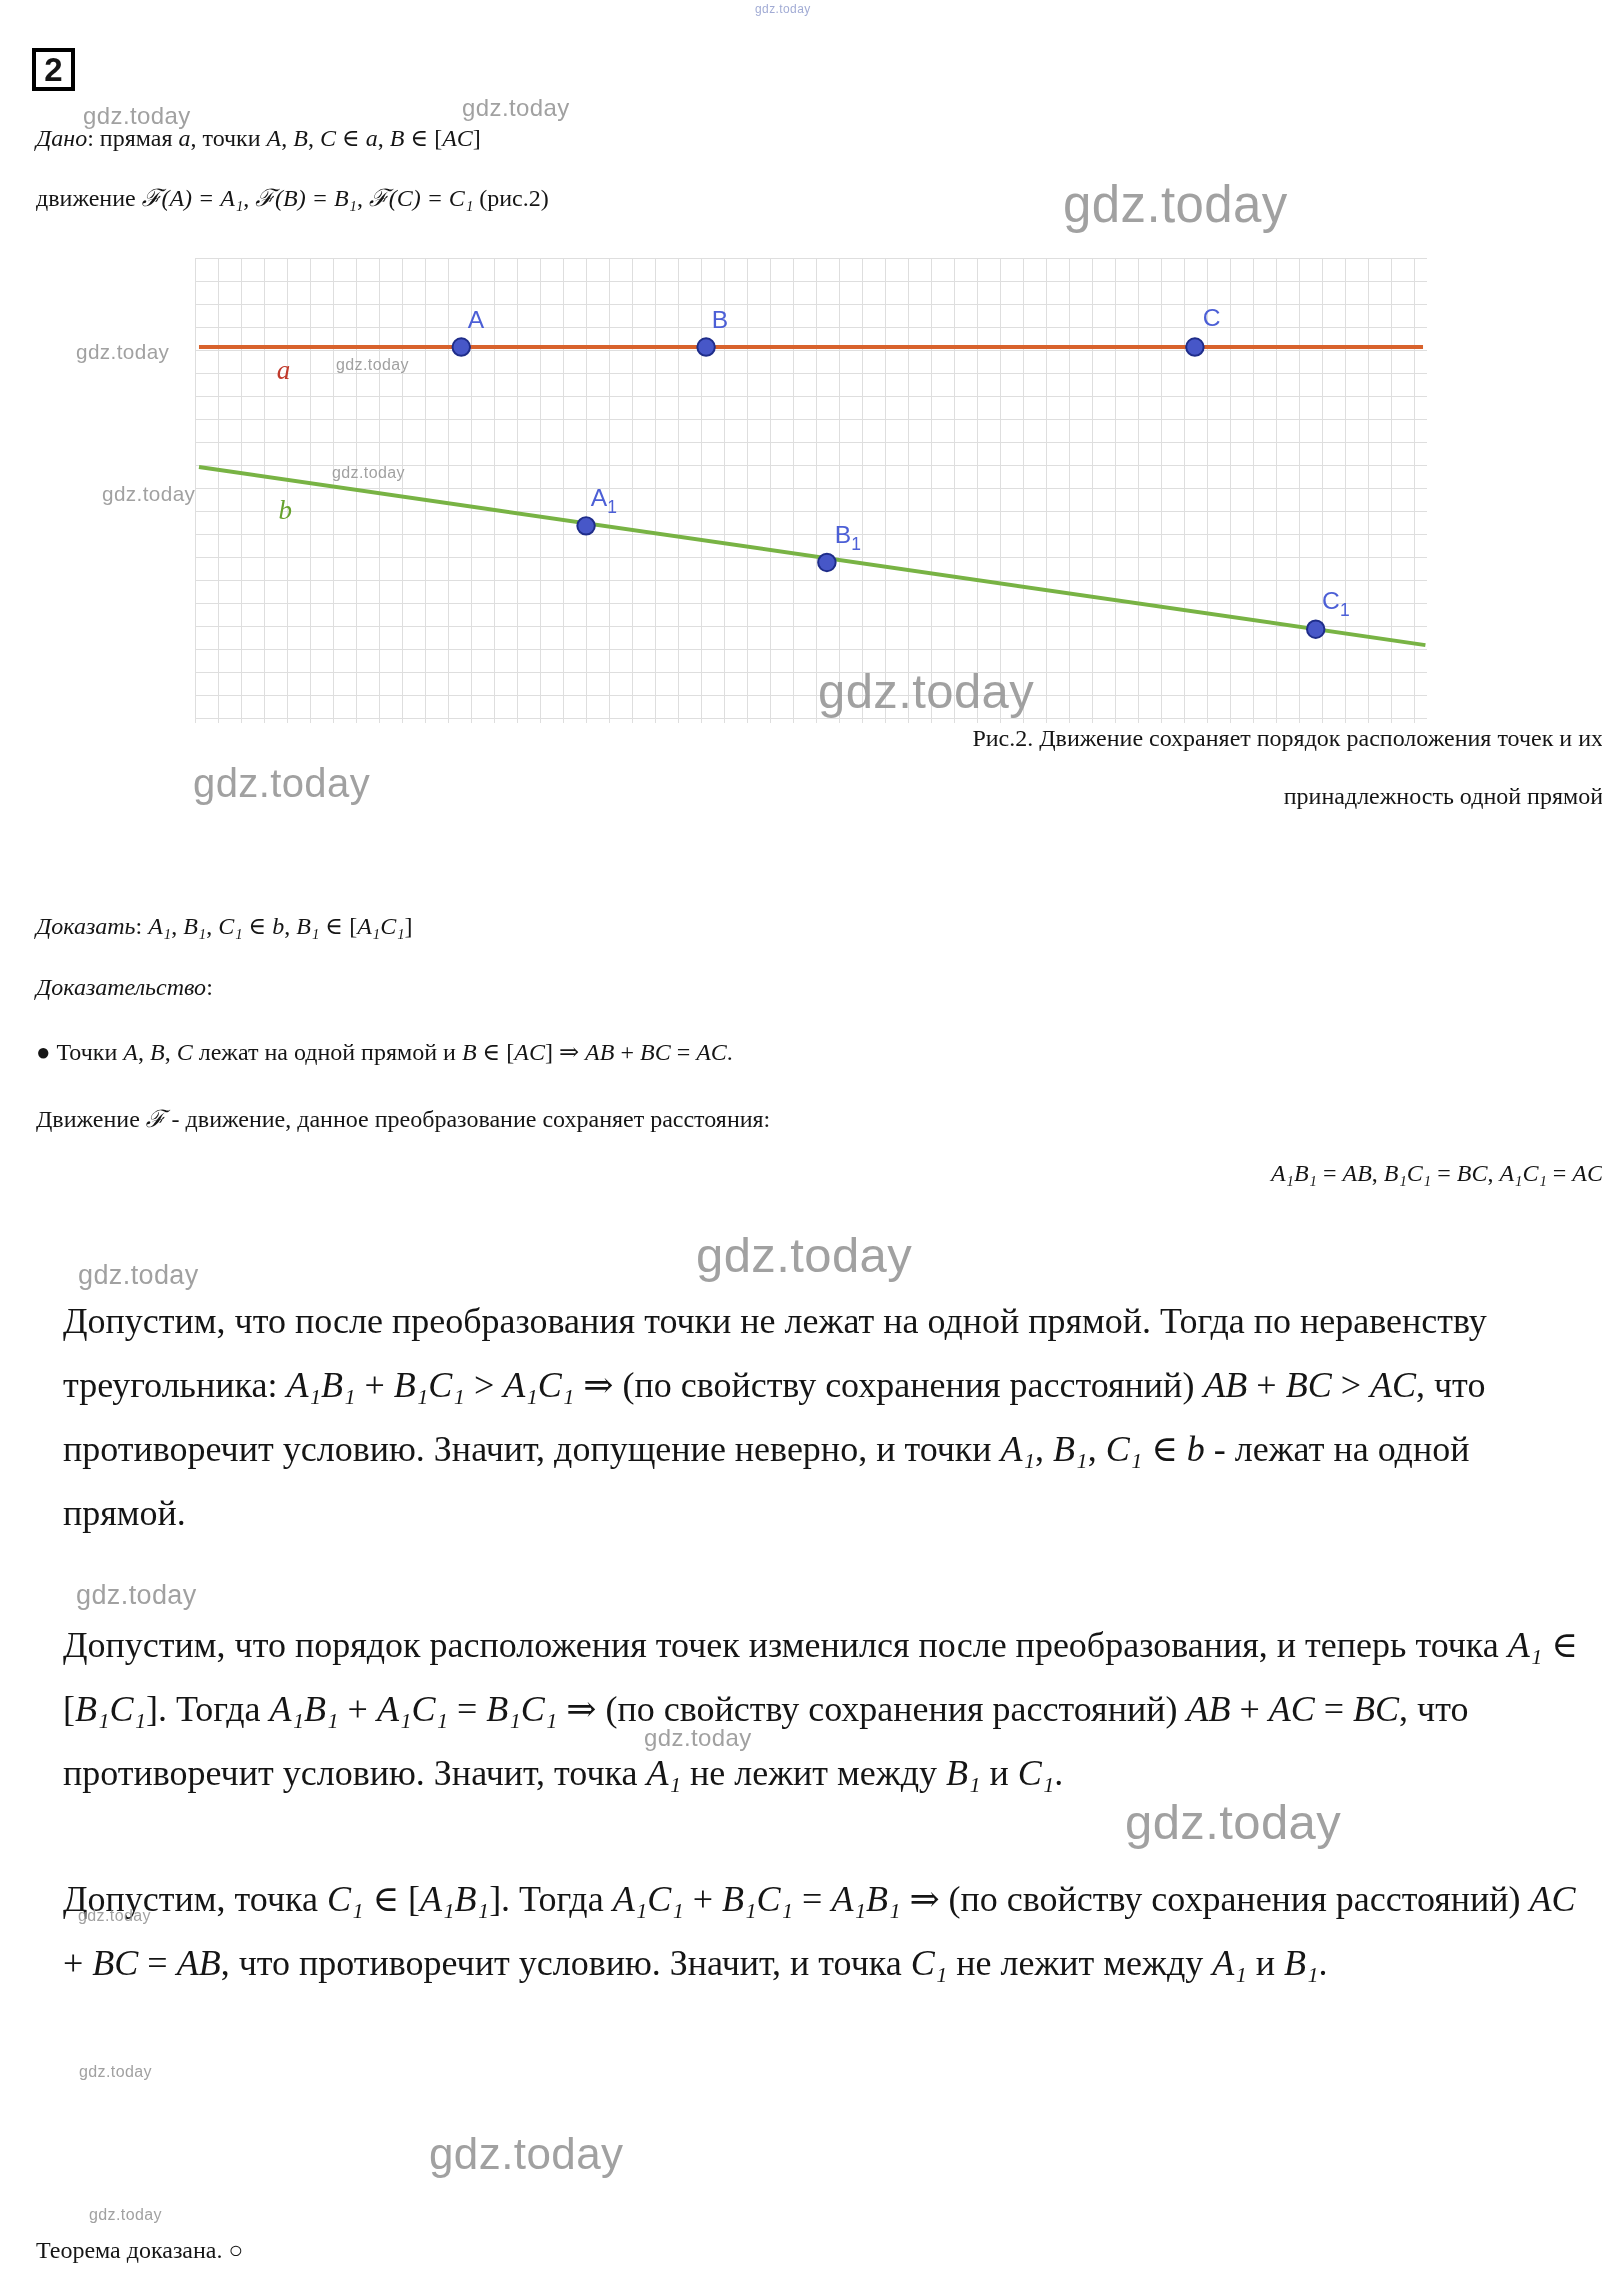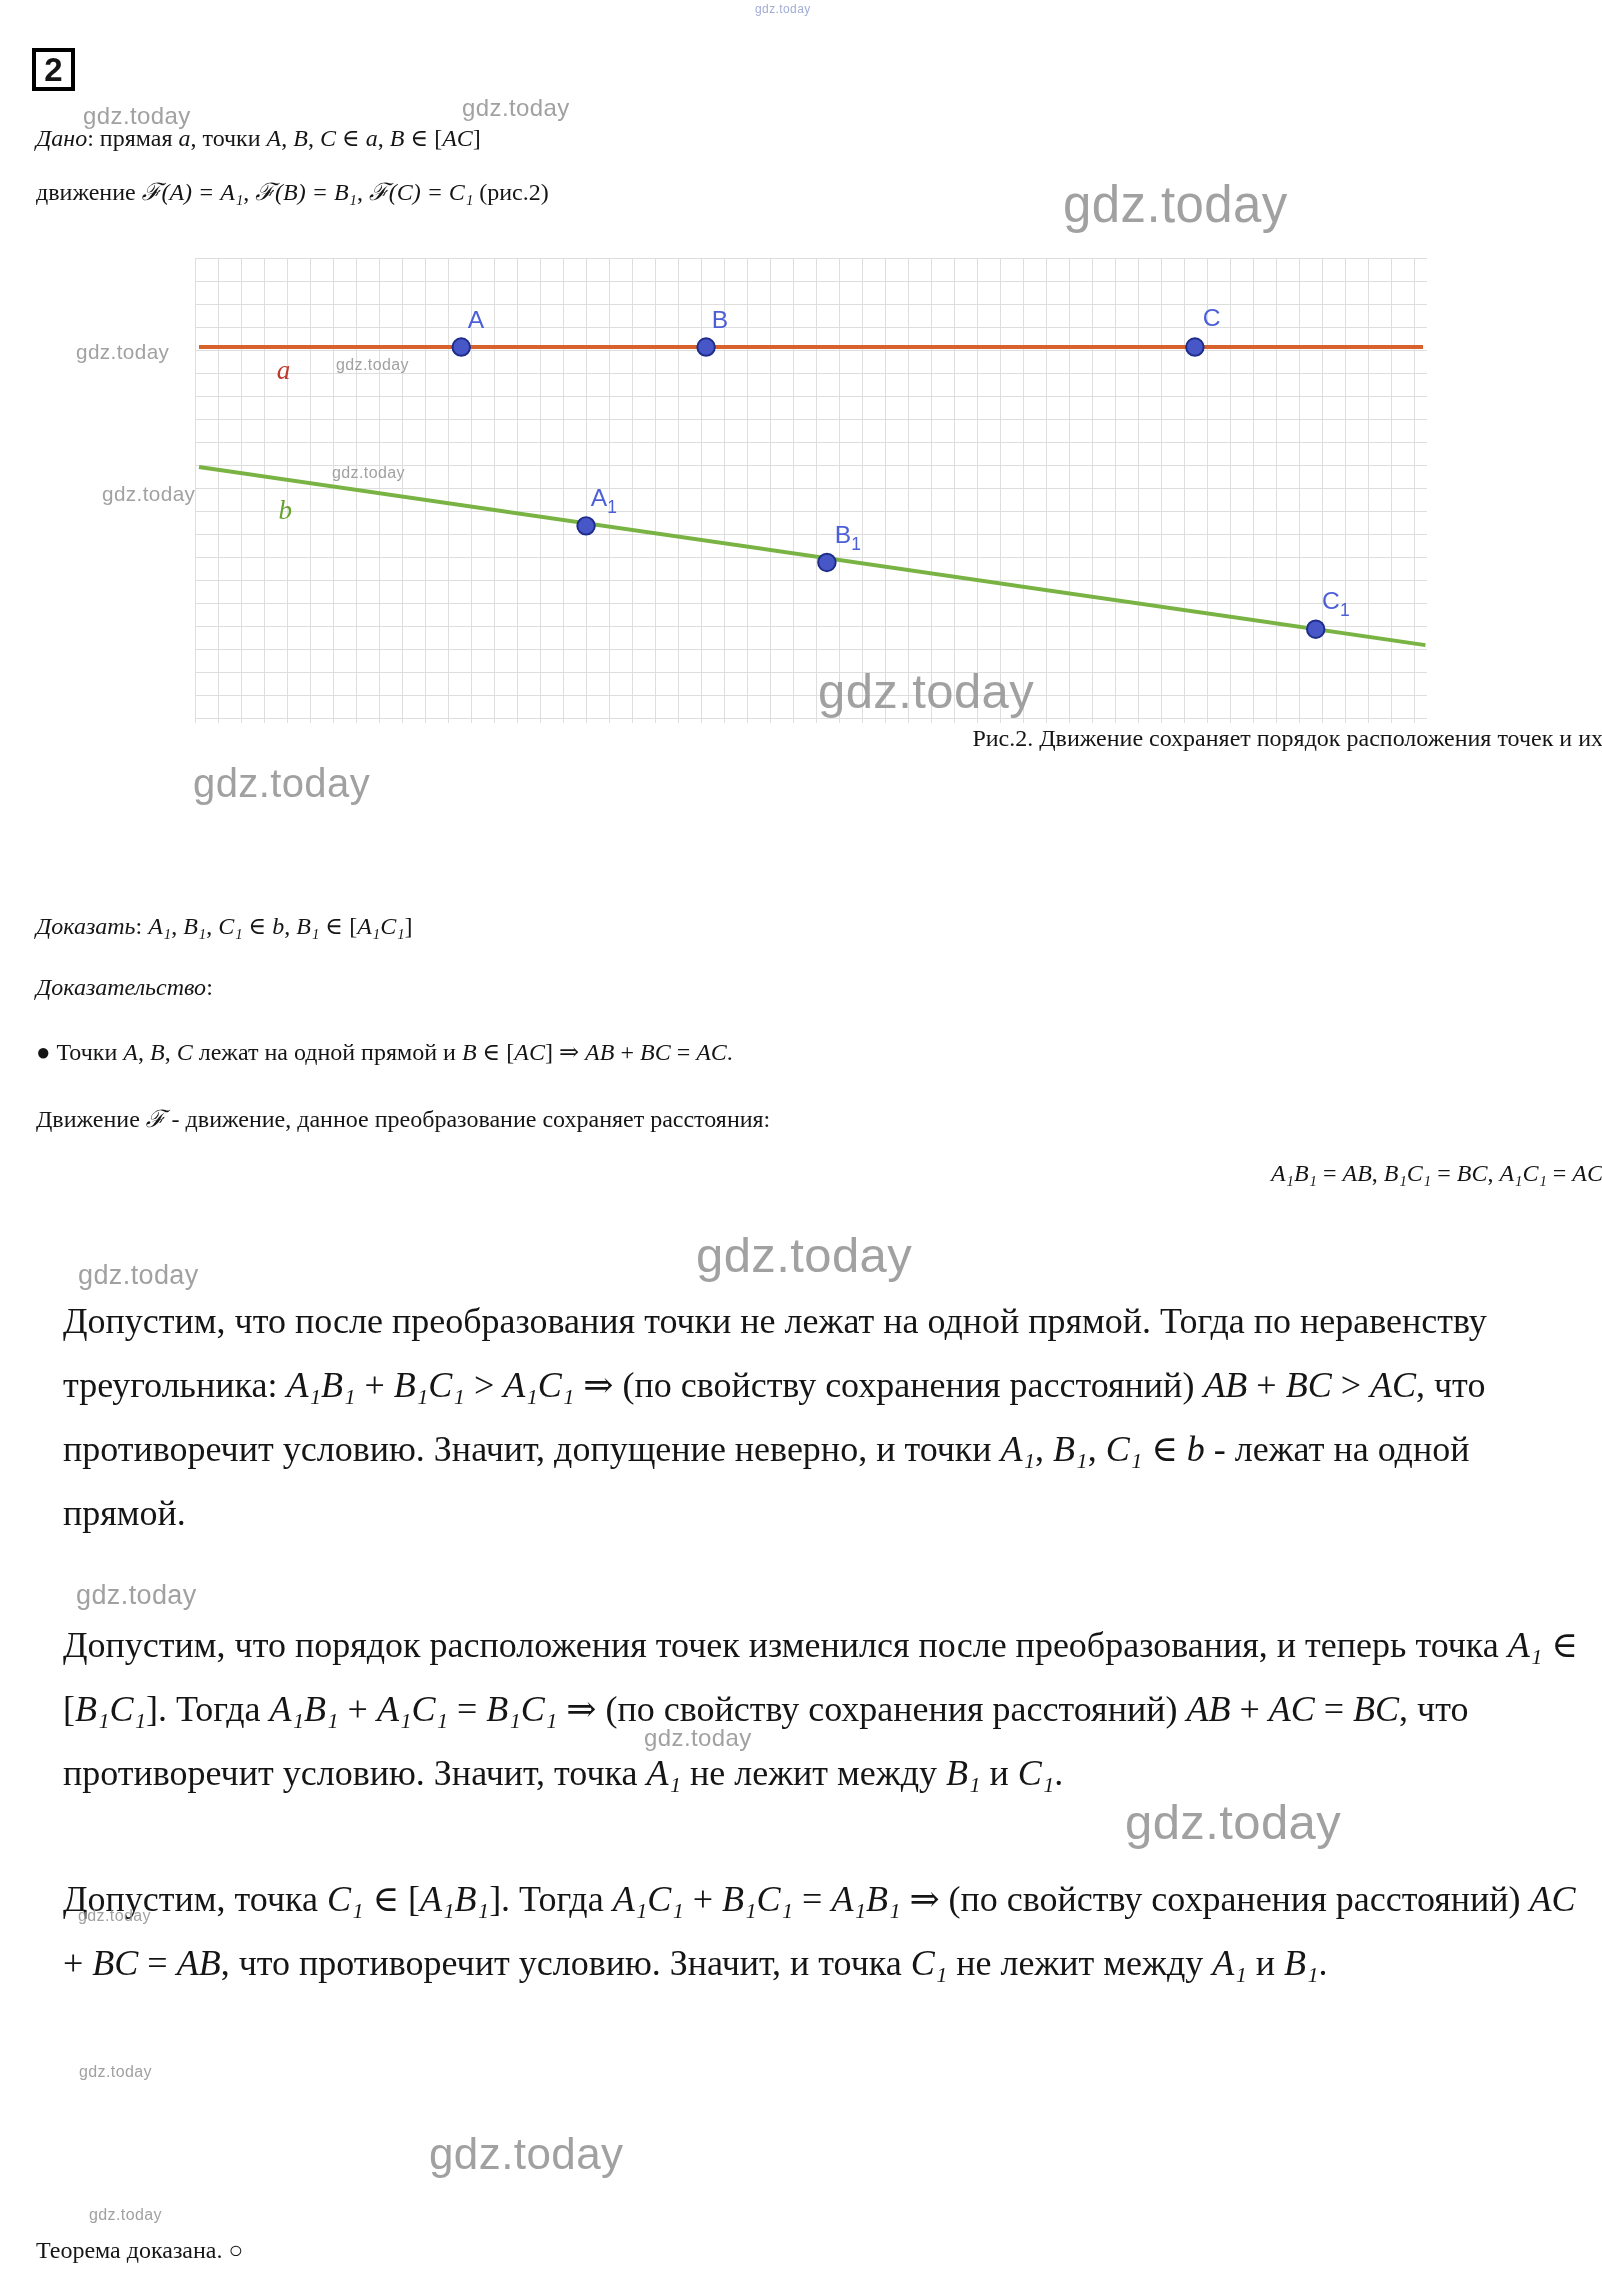--- a/index.html
+++ b/index.html
@@ -38,21 +38,21 @@
 </head>
 <body>
 
 <div class="page">
 
   <div class="num-box">
     <span>2</span>
   </div>
 
   <div class="line" style="top:124px"><span class="mi">Дано</span><span class="tx">: прямая </span><span class="mi">a</span><span class="tx">, точки </span><span class="mi">A</span><span class="tx">, </span><span class="mi">B</span><span class="tx">, </span><span class="mi">C</span><span class="tx"> ∈ </span><span class="mi">a</span><span class="tx">,  </span><span class="mi">B</span><span class="tx"> ∈ [</span><span class="mi">AC</span><span class="tx">]</span></div>
-  <div class="line" style="top:174px"><span class="tx">движение </span><span class="mi">ℱ(A) = A₁</span><span class="tx">,  </span><span class="mi">ℱ(B) = B₁</span><span class="tx">,  </span><span class="mi">ℱ(C) = C₁</span><span class="tx"> (рис.2)</span></div>
+  <div class="line" style="top:180px"><span class="tx">движение </span><span class="mi">ℱ(A) = A₁</span><span class="tx">,  </span><span class="mi">ℱ(B) = B₁</span><span class="tx">,  </span><span class="mi">ℱ(C) = C₁</span><span class="tx"> (рис.2)</span></div>
 
   <div class="figure">
     <svg viewBox="0 0 1550 585">
         <line x1="5" y1="112" x2="1545" y2="112" stroke="#d8622c" stroke-width="5"></line>
         <text x="103" y="152" fill="#c0392b" font-size="34" font-style="italic" font-family="&quot;Liberation Serif&quot;,&quot;DejaVu Serif&quot;,serif">a</text>
         <line x1="5" y1="263" x2="1548" y2="487" stroke="#78b344" stroke-width="5"></line>
         <text x="105" y="328" fill="#66a22e" font-size="34" font-style="italic" font-family="&quot;Liberation Serif&quot;,&quot;DejaVu Serif&quot;,serif">b</text>
         <circle cx="335" cy="112" r="11" fill="#4757c8" stroke="#1f2d8a" stroke-width="2.5"></circle>
         <text x="343" y="88" fill="#4c5fd6" font-size="31" font-family="&quot;Liberation Sans&quot;,&quot;DejaVu Sans&quot;,sans-serif"><tspan>A</tspan></text>
         <circle cx="643" cy="112" r="11" fill="#4757c8" stroke="#1f2d8a" stroke-width="2.5"></circle>
@@ -62,20 +62,21 @@
         <circle cx="492" cy="337" r="11" fill="#4757c8" stroke="#1f2d8a" stroke-width="2.5"></circle>
         <text x="498" y="312" fill="#4c5fd6" font-size="31" font-family="&quot;Liberation Sans&quot;,&quot;DejaVu Sans&quot;,sans-serif"><tspan>A</tspan><tspan dy="9" font-size="22">1</tspan></text>
         <circle cx="795" cy="383" r="11" fill="#4757c8" stroke="#1f2d8a" stroke-width="2.5"></circle>
         <text x="805" y="358" fill="#4c5fd6" font-size="31" font-family="&quot;Liberation Sans&quot;,&quot;DejaVu Sans&quot;,sans-serif"><tspan>B</tspan><tspan dy="9" font-size="22">1</tspan></text>
         <circle cx="1410" cy="467" r="11" fill="#4757c8" stroke="#1f2d8a" stroke-width="2.5"></circle>
         <text x="1418" y="442" fill="#4c5fd6" font-size="31" font-family="&quot;Liberation Sans&quot;,&quot;DejaVu Sans&quot;,sans-serif"><tspan>C</tspan><tspan dy="9" font-size="22">1</tspan></text>
       </svg>
   </div>
 
   <div class="line center" style="top:725px"><span class="tx">Рис.2. Движение сохраняет порядок расположения точек и их</span></div>
+  <div class="line center" style="top:783px"><span class="tx">принадлежность одной прямой</span></div>
 
   <div class="line" style="top:912px"><span class="mi">Доказать</span><span class="tx">: </span><span class="mi">A₁</span><span class="tx">, </span><span class="mi">B₁</span><span class="tx">, </span><span class="mi">C₁</span><span class="tx"> ∈ </span><span class="mi">b</span><span class="tx">,  </span><span class="mi">B₁</span><span class="tx"> ∈ [</span><span class="mi">A₁C₁</span><span class="tx">]</span></div>
   <div class="line" style="top:974px"><span class="mi">Доказательство</span><span class="tx">:</span></div>
   <div class="line" style="top:1038px"><span class="tx">● Точки </span><span class="mi">A</span><span class="tx">, </span><span class="mi">B</span><span class="tx">, </span><span class="mi">C</span><span class="tx"> лежат на одной прямой и  </span><span class="mi">B</span><span class="tx"> ∈ [</span><span class="mi">AC</span><span class="tx">] ⇒ </span><span class="mi">AB</span><span class="tx"> + </span><span class="mi">BC</span><span class="tx"> = </span><span class="mi">AC</span><span class="tx">.</span></div>
   <div class="line" style="top:1101px"><span class="tx">Движение </span><span class="mi">ℱ</span><span class="tx"> - движение, данное преобразование сохраняет расстояния:</span></div>
   <div class="line center" style="top:1160px"><span class="mi">A₁B₁</span><span class="tx"> = </span><span class="mi">AB</span><span class="tx">,  </span><span class="mi">B₁C₁</span><span class="tx"> = </span><span class="mi">BC</span><span class="tx">,  </span><span class="mi">A₁C₁</span><span class="tx"> = </span><span class="mi">AC</span></div>
 
   <div class="para" style="top:1289px"><span class="tx">Допустим, что после преобразования точки не лежат на одной прямой. Тогда по неравенству треугольника:  </span><span class="mi">A₁B₁</span><span class="tx"> + </span><span class="mi">B₁C₁</span><span class="tx"> &gt; </span><span class="mi">A₁C₁</span><span class="tx"> ⇒ (по свойству сохранения расстояний) </span><span class="mi">AB</span><span class="tx"> + </span><span class="mi">BC</span><span class="tx"> &gt; </span><span class="mi">AC</span><span class="tx">, что противоречит условию. Значит, допущение неверно, и точки </span><span class="mi">A₁</span><span class="tx">, </span><span class="mi">B₁</span><span class="tx">, </span><span class="mi">C₁</span><span class="tx"> ∈ </span><span class="mi">b</span><span class="tx"> - лежат на одной прямой.</span></div>
   <div class="para" style="top:1613px"><span class="tx">Допустим, что порядок расположения точек изменился после преобразования, и теперь точка </span><span class="mi">A₁</span><span class="tx"> ∈ [</span><span class="mi">B₁C₁</span><span class="tx">]. Тогда </span><span class="mi">A₁B₁</span><span class="tx"> + </span><span class="mi">A₁C₁</span><span class="tx"> = </span><span class="mi">B₁C₁</span><span class="tx"> ⇒ (по свойству сохранения расстояний) </span><span class="mi">AB</span><span class="tx"> + </span><span class="mi">AC</span><span class="tx"> = </span><span class="mi">BC</span><span class="tx">, что противоречит условию. Значит, точка </span><span class="mi">A₁</span><span class="tx"> не лежит между </span><span class="mi">B₁</span><span class="tx"> и </span><span class="mi">C₁</span><span class="tx">.</span></div>
   <div class="para" style="top:1867px"><span class="tx">Допустим, точка </span><span class="mi">C₁</span><span class="tx"> ∈ [</span><span class="mi">A₁B₁</span><span class="tx">]. Тогда </span><span class="mi">A₁C₁</span><span class="tx"> + </span><span class="mi">B₁C₁</span><span class="tx"> = </span><span class="mi">A₁B₁</span><span class="tx"> ⇒ (по свойству сохранения расстояний) </span><span class="mi">AC</span><span class="tx"> + </span><span class="mi">BC</span><span class="tx"> = </span><span class="mi">AB</span><span class="tx">, что противоречит условию. Значит, и точка </span><span class="mi">C₁</span><span class="tx"> не лежит между </span><span class="mi">A₁</span><span class="tx"> и </span><span class="mi">B₁</span><span class="tx">.</span></div>

